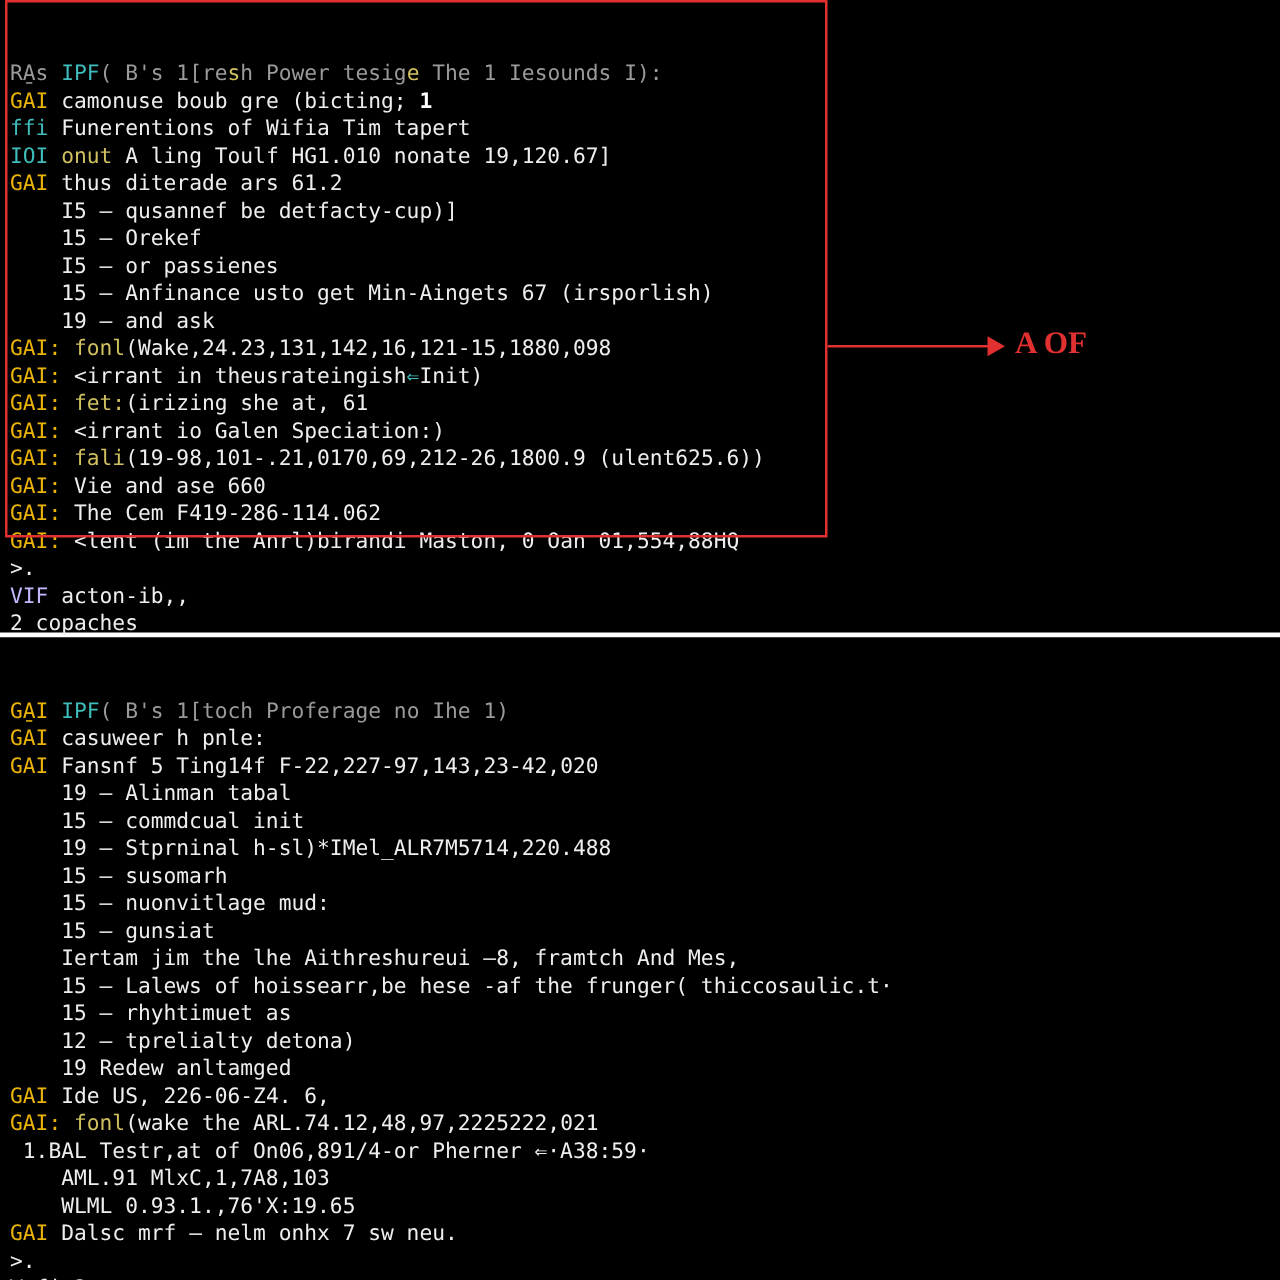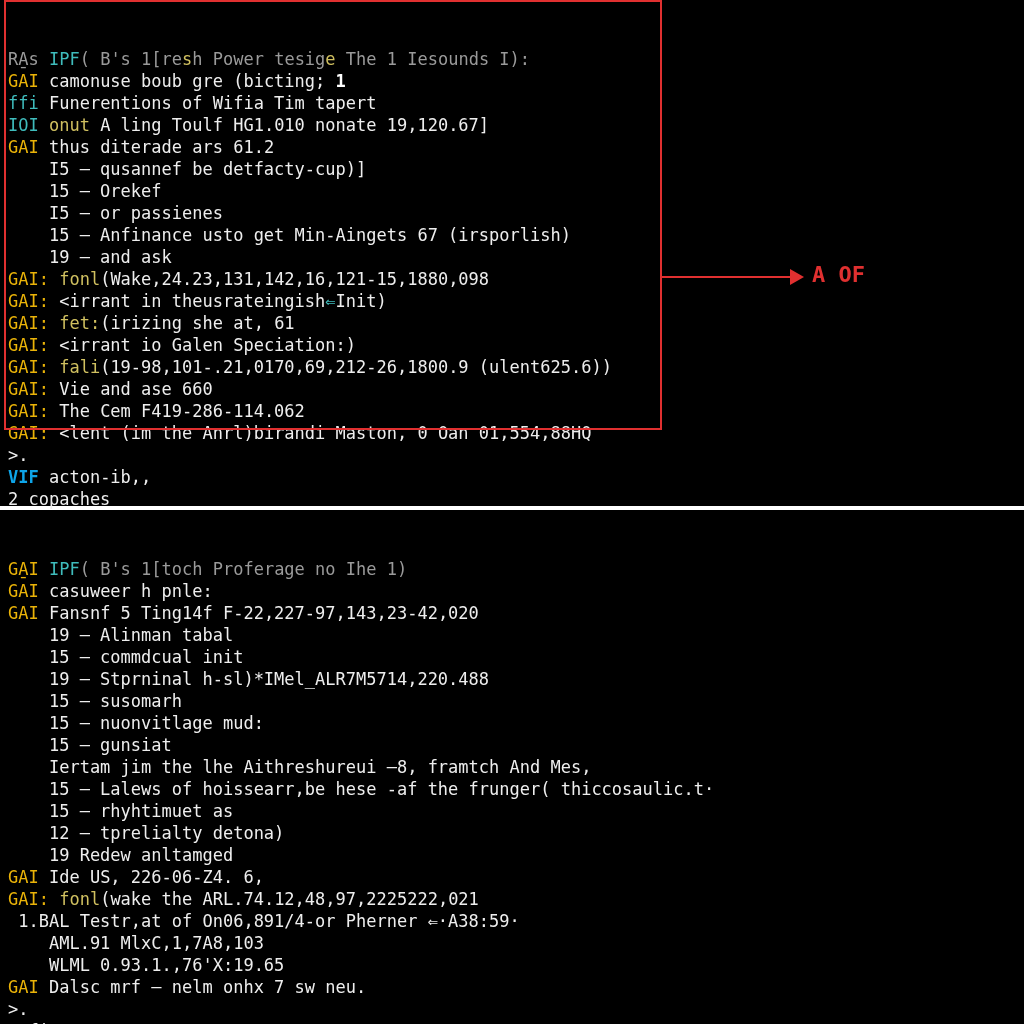--- a/index.html
+++ b/index.html
@@ -23,21 +23,21 @@
   .pane-bottom { height: 510px; }
 
   .ln { display: block; }
 
   .c-dim    { color: #9a9a9a; margin-top: 27px; }
   .c-white  { color: #eeeeee; margin-top: 28px; }
   .c-bwhite { color: #ffffff; font-weight: 600; }
   .c-blue   { color: #eab308; }
   .c-teal   { color: #3fbcbc; }
   .c-yellow { color: #d0c060; }
-  .c-cyan   { color: #0ea5e9; font-weight: bold; }
+  .c-cyan   { color: #c4b5fd; }
 
   
   .annot-box {
     position: absolute;
     left: 4px;
     top: 0;
     width: 658px;
     height: 430px;
     border: 2px solid #e03030;
     pointer-events: none;
@@ -58,22 +58,23 @@
     border-left: 14px solid #e03030;
     border-top: 8px solid transparent;
     border-bottom: 8px solid transparent;
   }
   .annot-label {
     position: absolute;
     left: 812px;
     top: 264px;
     color: #e03030;
     font-weight: 700;
-    font-size: 22px;
+    font-size: 25px;
     pointer-events: none;
+    font-family: Liberation Serif, serif;
   }
 </style>
 </head>
 <body>
 
 <div class="pane pane-top">
   <div id="top-lines"><div class="ln"><span class="c-dim">RA̱s </span><span class="c-teal">IPF</span><span class="c-dim">( B's 1[re</span><span class="c-yellow">s</span><span class="c-dim">h Power tesig</span><span class="c-yellow">e</span><span class="c-dim"> The 1 Iesounds I):</span></div><div class="ln"><span class="c-blue">GAI </span><span class="c-white">camonuse boub gre (bicting; </span><span class="c-bwhite">1</span></div><div class="ln"><span class="c-teal">ffi </span><span class="c-white">Funerentions of Wifia Tim tapert</span></div><div class="ln"><span class="c-teal">IOI </span><span class="c-yellow">onut </span><span class="c-white">A ling Toulf HG1.010 nonate 19,120.67]</span></div><div class="ln"><span class="c-blue">GAI </span><span class="c-white">thus diterade ars 61.2</span></div><div class="ln"><span class="c-white">    I5 – qusannef be detfacty-cup)]</span></div><div class="ln"><span class="c-white">    15 – Orekef</span></div><div class="ln"><span class="c-white">    I5 – or passienes</span></div><div class="ln"><span class="c-white">    15 – Anfinance usto get Min-Aingets 67 (irsporlish)</span></div><div class="ln"><span class="c-white">    19 – and ask</span></div><div class="ln"><span class="c-blue">GAI: </span><span class="c-yellow">fonl</span><span class="c-white">(Wake,24.23,131,142,16,121-15,1880,098</span></div><div class="ln"><span class="c-blue">GAI: </span><span class="c-white">&lt;irrant in theusrateingish</span><span class="c-teal">⇐</span><span class="c-white">Init)</span></div><div class="ln"><span class="c-blue">GAI: </span><span class="c-yellow">fet:</span><span class="c-white">(irizing she at, 61</span></div><div class="ln"><span class="c-blue">GAI: </span><span class="c-white">&lt;irrant io Galen Speciation:)</span></div><div class="ln"><span class="c-blue">GAI: </span><span class="c-yellow">fali</span><span class="c-white">(19-98,101-.21,0170,69,212-26,1800.9 (ulent625.6))</span></div><div class="ln"><span class="c-blue">GAI: </span><span class="c-white">Vie and ase 660</span></div><div class="ln"><span class="c-blue">GAI: </span><span class="c-white">The Cem F419-286-114.062</span></div><div class="ln"><span class="c-blue">GAI: </span><span class="c-white">&lt;lent (im the Anrl)birandi Maston, 0 Oan 01,554,88HQ</span></div><div class="ln"><span class="c-white">&gt;.</span></div><div class="ln"><span class="c-cyan">VIF </span><span class="c-white">acton-ib,,</span></div><div class="ln"><span class="c-white">2 copaches</span></div><div class="ln"><span class="c-teal">Eat: </span><span class="c-white">to pissemode be packet  {</span></div></div>
 
   <div class="annot-box"></div>
   <div class="annot-arrow"></div>

